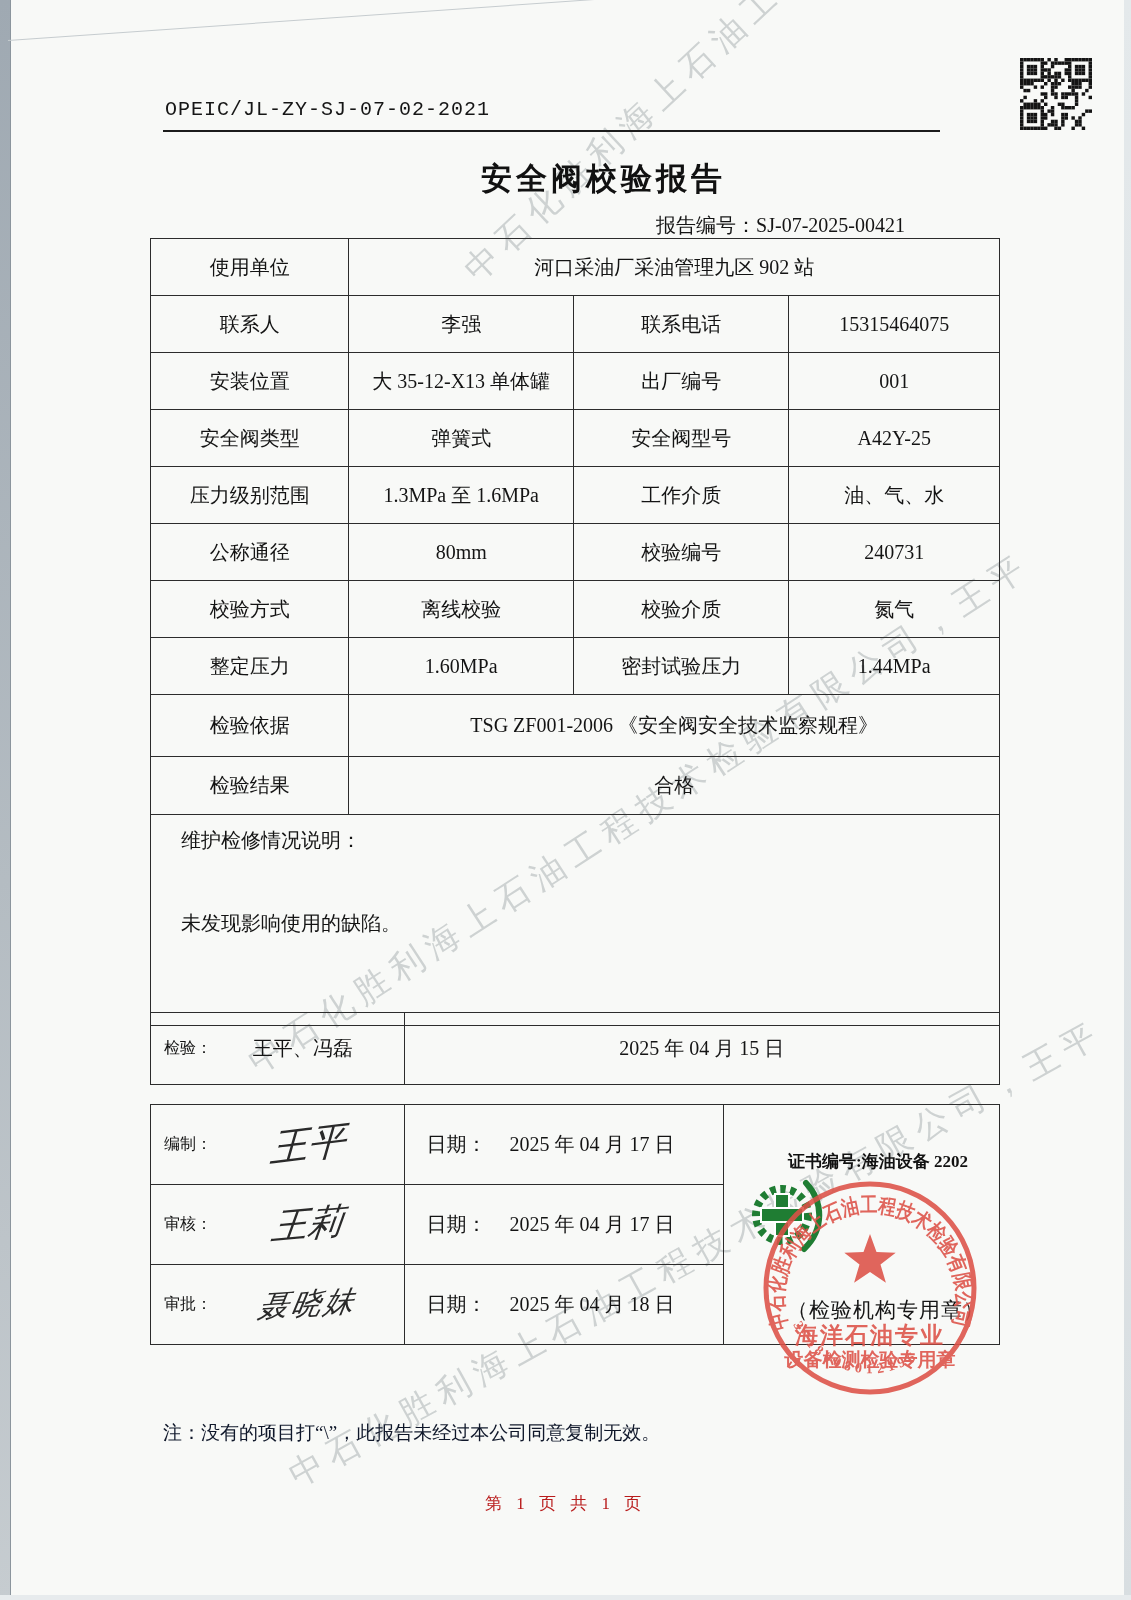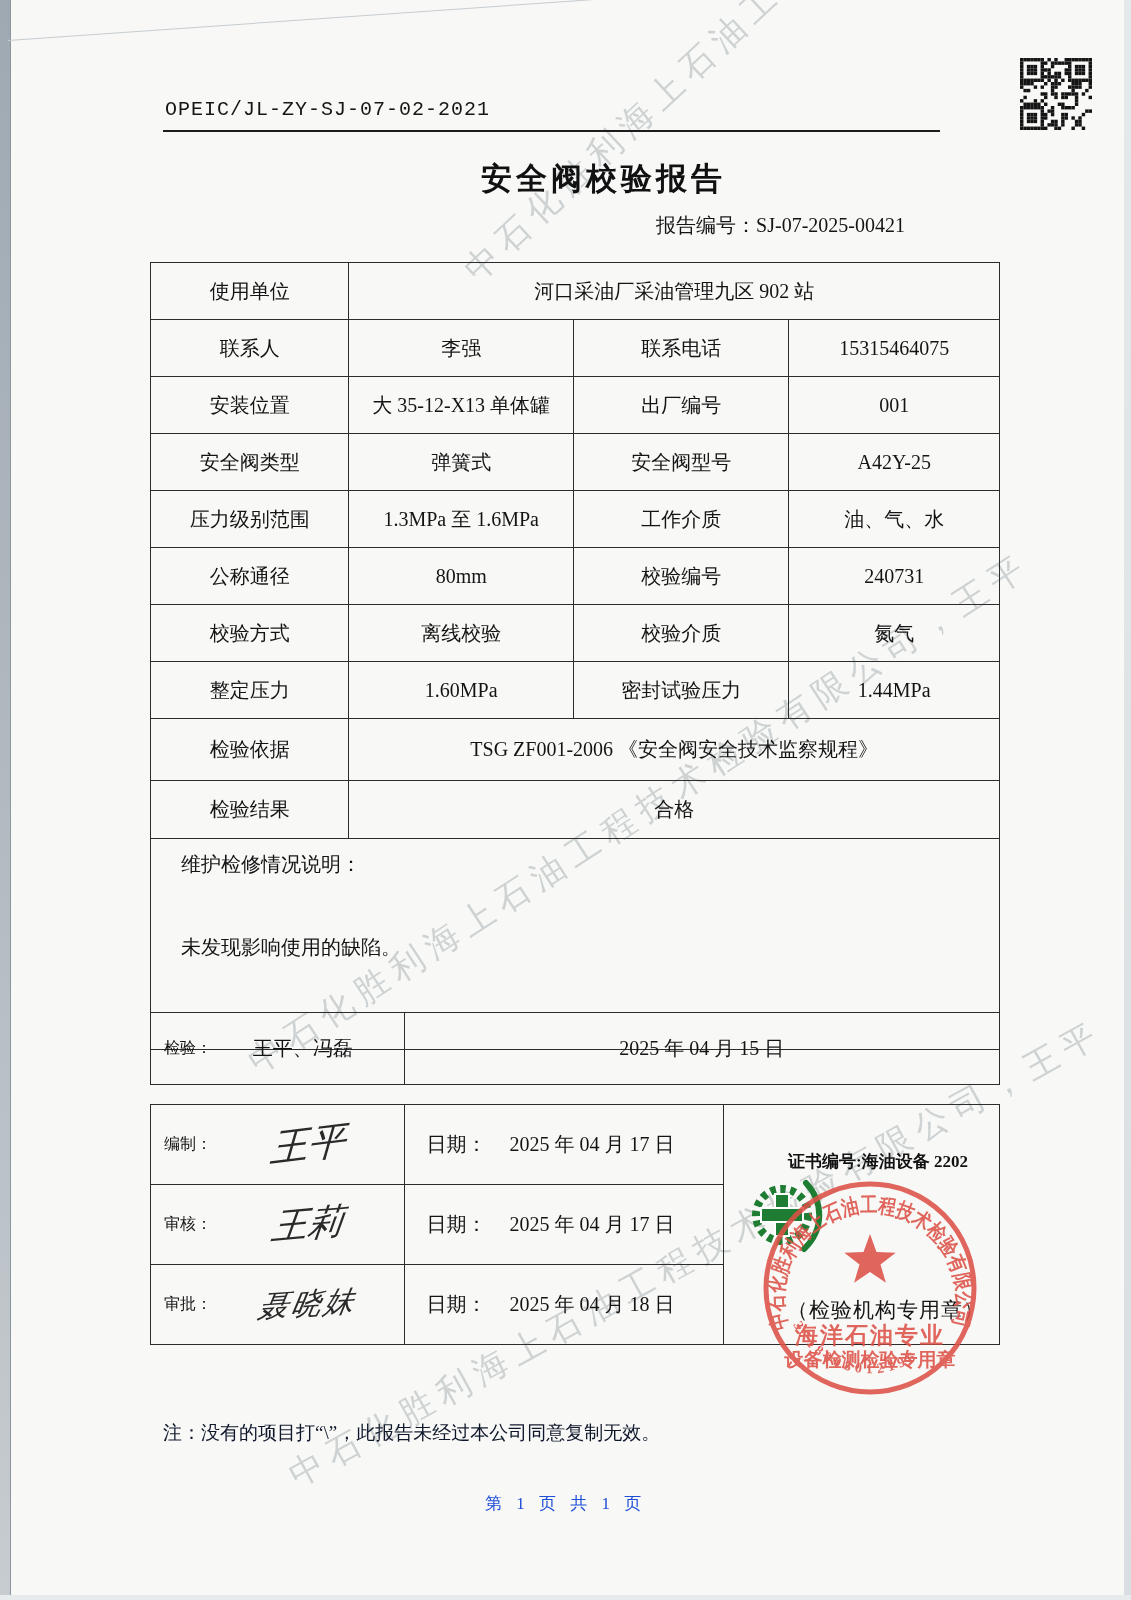--- a/index.html
+++ b/index.html
@@ -55,21 +55,21 @@
   
   .cert-no{position:absolute;left:758px;top:1150px;width:240px;text-align:center;
     font-size:17px;font-weight:bold;color:#111;white-space:nowrap;}
   .green-logo{position:absolute;left:744px;top:1173px;pointer-events:none;}
   .stamp-note{position:absolute;left:758px;top:1296px;width:256px;text-align:center;
     font-size:21px;color:#151515;letter-spacing:1px;}
   .stamp-svg{position:absolute;left:742px;top:1166px;opacity:0.88;pointer-events:none;}
   
   .note{position:absolute;left:163px;top:1420px;font-size:19px;color:#0f172a;}
   .footer{position:absolute;left:0;top:1492px;width:1131px;text-align:center;
-    font-size:17px;letter-spacing:5px;color:#1d4ed8;}
+    font-size:17px;letter-spacing:5px;color:#b91c1c;}
 </style>
 </head>
 <body>
 
 <div class="page">
 
   <div class="edge-left"></div>
   <div class="edge-left-line"></div>
   <div class="edge-right"></div>
   <div class="edge-bottom"></div>
@@ -297,21 +297,21 @@
       <rect x="10" y="20" width="1" height="1" fill="#141414"></rect>
       <rect x="11" y="20" width="1" height="1" fill="#141414"></rect>
       <rect x="15" y="20" width="1" height="1" fill="#141414"></rect>
       <rect x="18" y="20" width="1" height="1" fill="#141414"></rect>
     </svg>
   <div class="title">安全阀校验报告</div>
   <div class="report-no">
     <span>报告编号：</span><span>SJ-07-2025-00421</span>
   </div>
 
-  <table class="tbl" style="top:262px">
+  <table class="tbl" style="top:238px">
     <colgroup>
         <col style="width:198px">
         <col style="width:224px">
         <col style="width:215px">
         <col style="width:210px">
       </colgroup>
     <tbody>
         <tr class="h57">
       <td>使用单位</td>
       <td colspan="3">河口采油厂采油管理九区 902 站</td>

